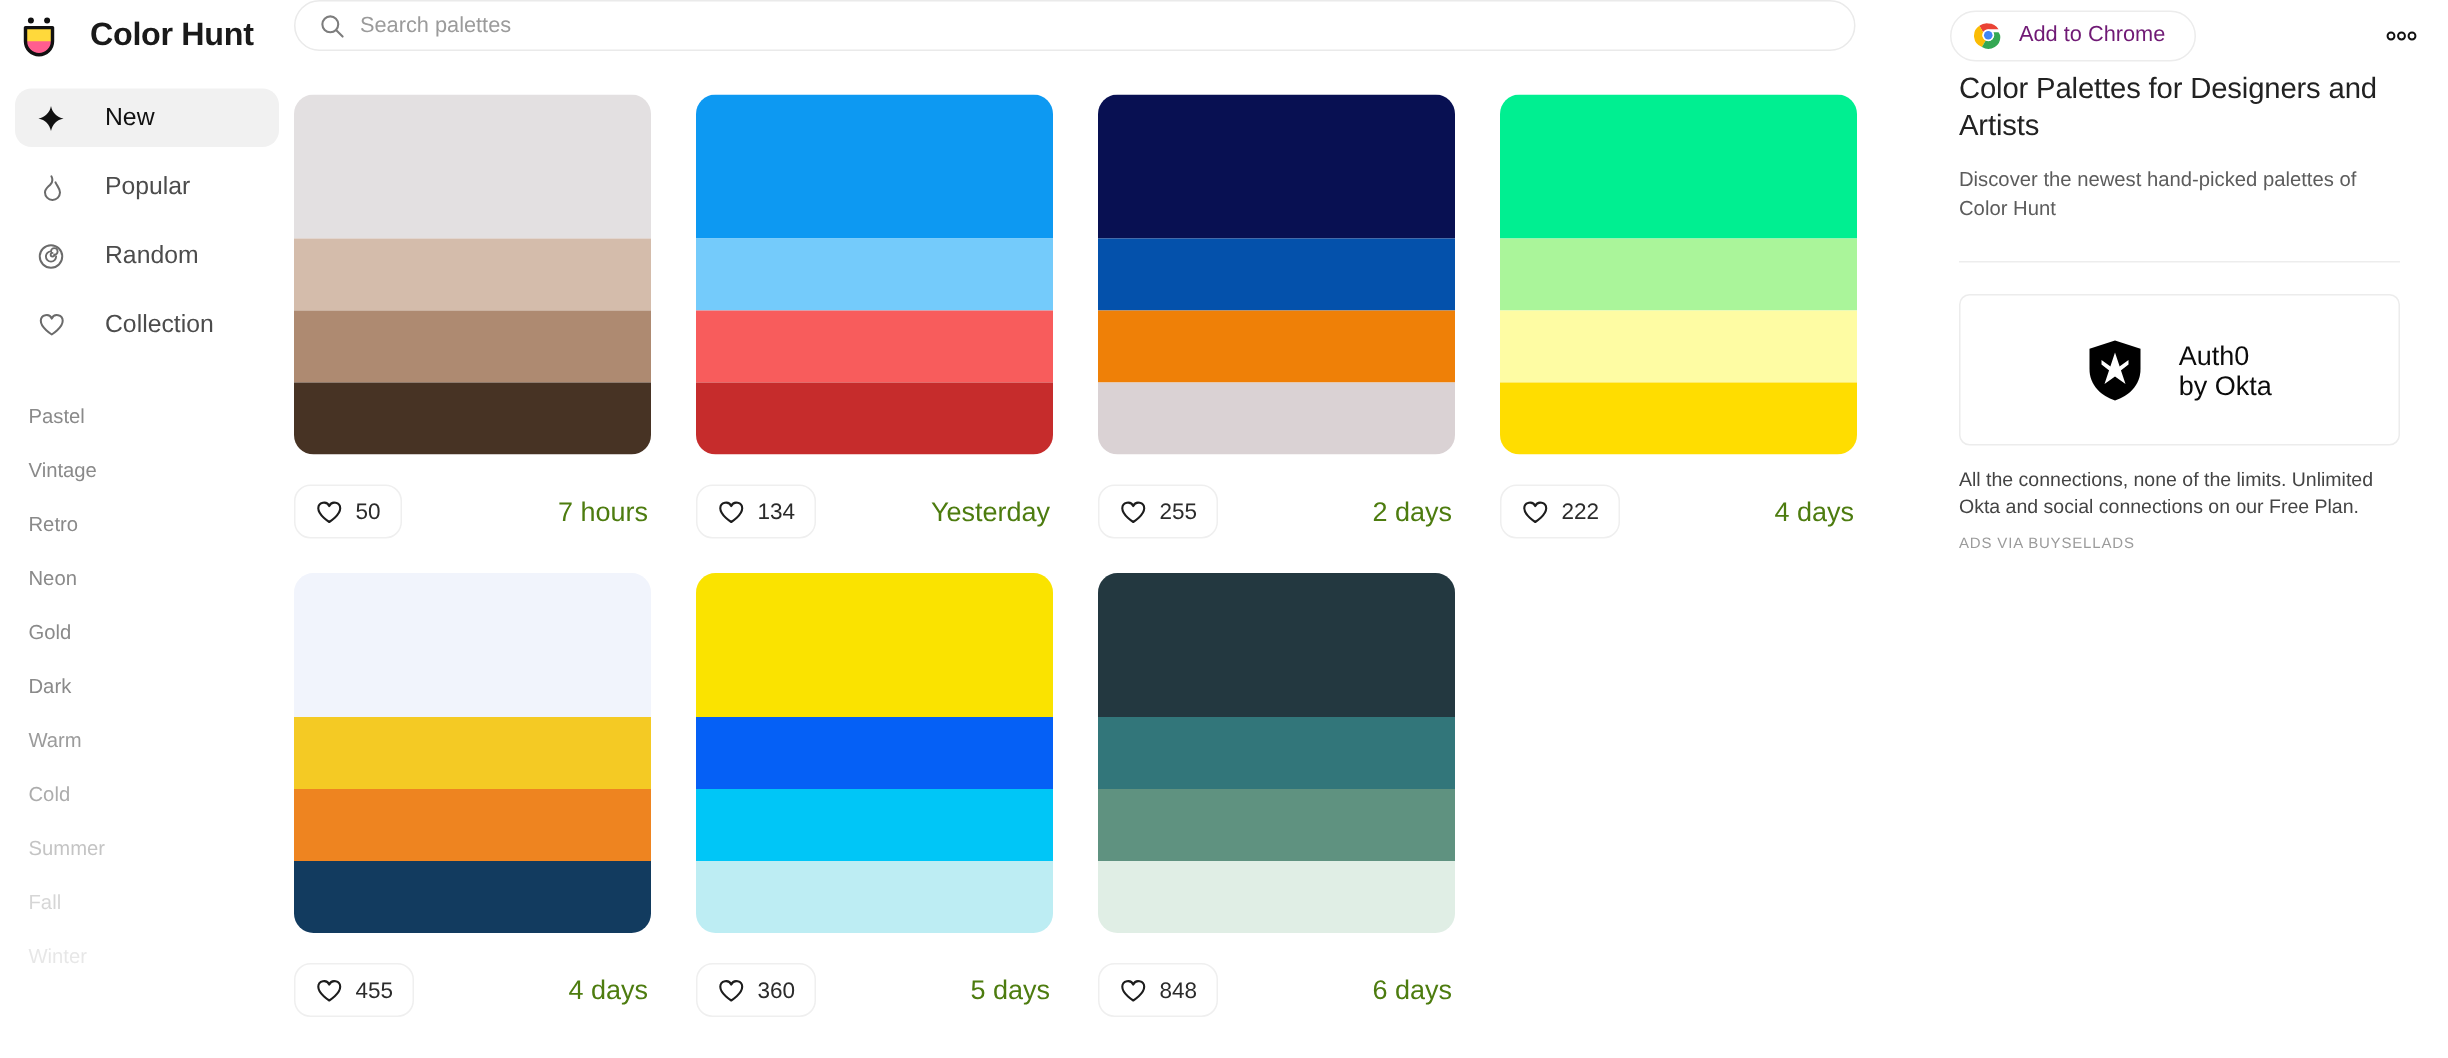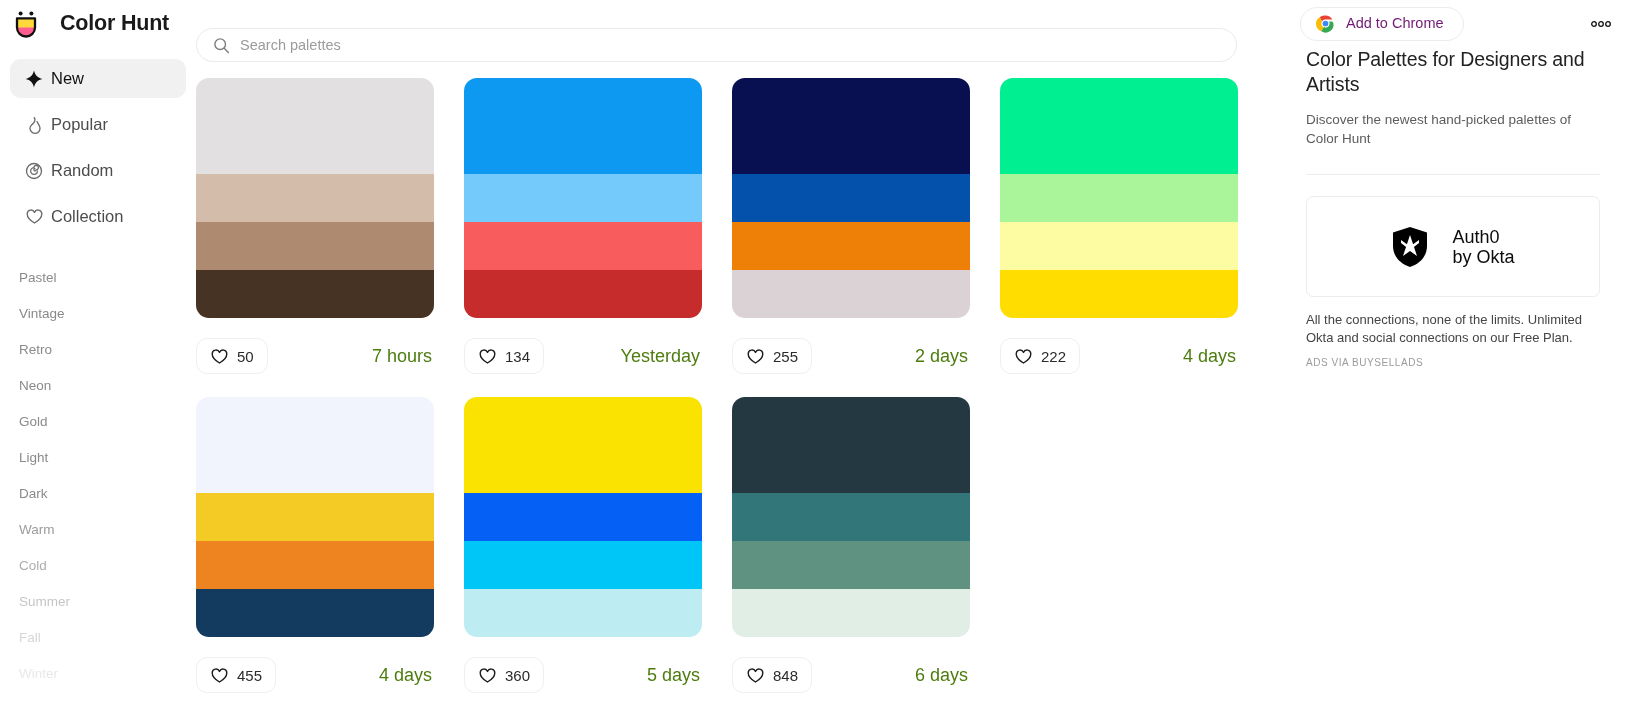--- a/index.html
+++ b/index.html
@@ -19,41 +19,41 @@
   .brand {
     height: 47px; display: flex; align-items: center;
     padding-left: 11px; gap: 19px;
   }
   .logo-mark { width: 30px; height: 30px; position: relative; flex: 0 0 30px; }
   .brand-name {
     font-size: 21.5px; font-weight: 700; color: #1a1a1a; letter-spacing: -0.2px;
   }
   .nav { padding: 12px 10px 0 10px; }
   .nav-item {
-    display: flex; align-items: center; gap: 7px;
+    display: flex; align-items: center; gap: 26px;
     height: 39px; padding: 0 14px; border-radius: 11px;
     color: #4c4c4c; font-size: 16.5px; cursor: pointer;
     margin-bottom: 7px;
   }
   .nav-item.active { background: #f1f1f1; color: #111; }
   .nav-icon { width: 20px; height: 20px; flex: 0 0 20px; display: flex; align-items: center; justify-content: center; }
   .nav-label { line-height: 1; }
 
   .tag-sep { height: 14px; }
   .tags { padding: 3px 0 0 19px; }
   .tag {
     font-size: 13.5px; color: #8a8a8a; line-height: 1;
     padding: 11px 0 11.5px 0; cursor: pointer;
   }
 
   
   .main { flex: 1 1 auto; position: relative; min-width: 0; }
   .topbar {
-    height: 47px; display: flex; align-items: flex-end;
-    padding: 0 0 0 0; position: relative; margin-top: 15px;
+    height: 47px; display: flex; align-items: flex-start;
+    padding: 0 0 0 0; position: relative;
   }
   .search-wrap {
     margin-left: 0; width: 1041px; height: 34px;
     border: 1px solid #eaeaea; border-radius: 18px;
     display: flex; align-items: center; gap: 10px; padding: 0 16px;
     background: #fff;
   }
   .search-input {
     border: none; outline: none; background: transparent;
     font-family: "Liberation Sans", sans-serif;
@@ -179,21 +179,20 @@
       </div>
     </nav>
 
     <div class="tag-sep"></div>
     <div class="tags">
       <div class="tag" style="opacity:1">Pastel</div>
       <div class="tag" style="opacity:1">Vintage</div>
       <div class="tag" style="opacity:1">Retro</div>
       <div class="tag" style="opacity:1">Neon</div>
       <div class="tag" style="opacity:1">Gold</div>
-      <div class="tag" style="opacity:1">Light</div>
       <div class="tag" style="opacity:1">Dark</div>
       <div class="tag" style="opacity:0.85">Warm</div>
       <div class="tag" style="opacity:0.7">Cold</div>
       <div class="tag" style="opacity:0.5">Summer</div>
       <div class="tag" style="opacity:0.34">Fall</div>
       <div class="tag" style="opacity:0.2">Winter</div>
     </div>
   </aside>
 
   <main class="main">

